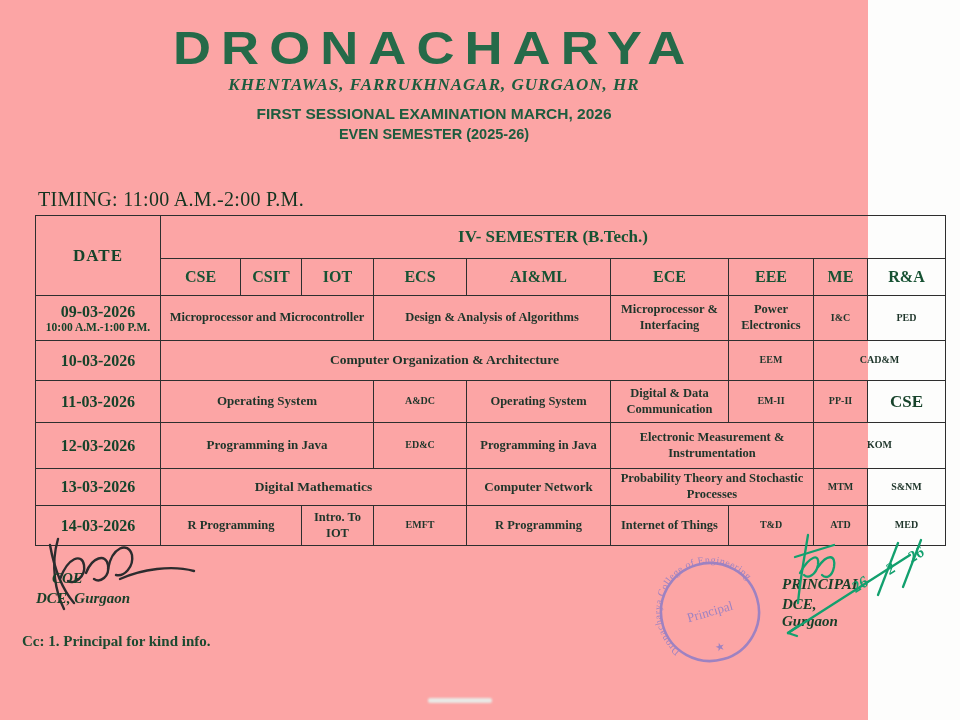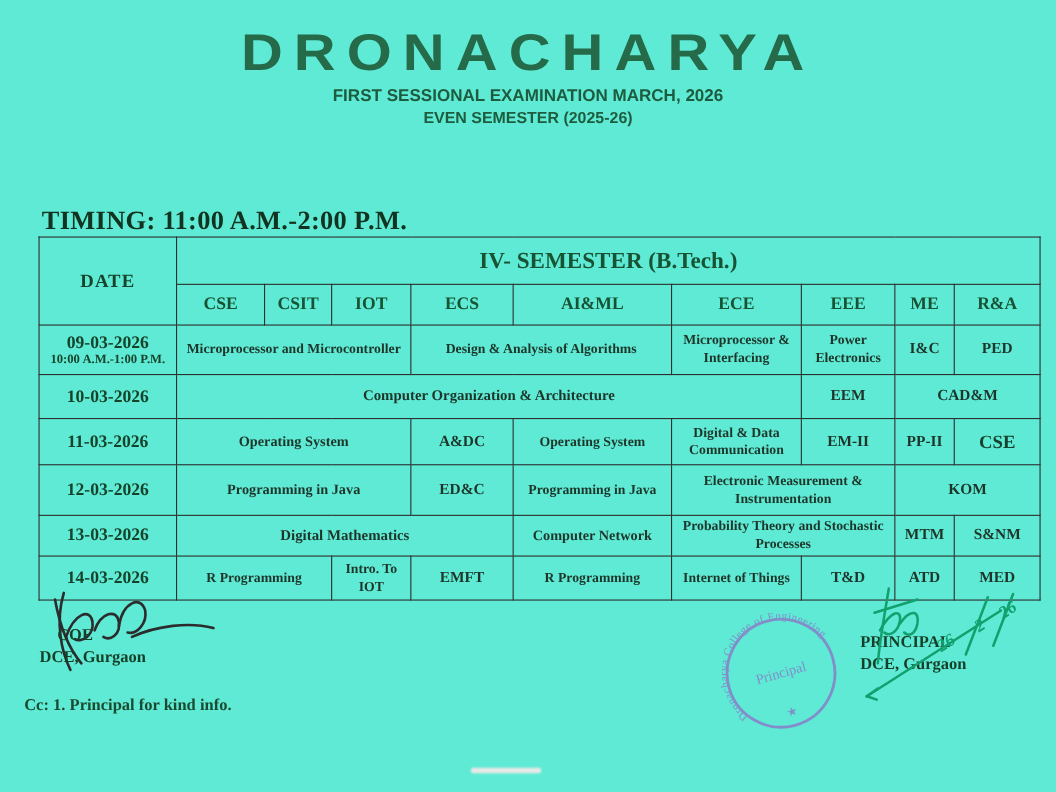--- a/index.html
+++ b/index.html
@@ -1,71 +1,72 @@
 <!DOCTYPE html>
 <html><head>
 <meta charset="utf-8">
 <style>
   * { margin:0; padding:0; box-sizing:border-box; }
   html,body { width:960px; height:720px; background:#fdfdfc; overflow:hidden;
               font-family:"Liberation Serif", serif; }
-  #page { position:relative; width:960px; height:720px; background:#5eead4; }
+  #page { position:relative; width:868px; height:720px; background:#fca5a5; }
 
   
   .hdr { position:absolute; top:26px; left:0; width:100%; text-align:center; }
   .logo-title { display:inline-block; font-family:"Liberation Sans", sans-serif;
       font-weight:900; font-size:47px; line-height:0.92; letter-spacing:9px;
       color:#256a49; transform:scaleX(1.12); white-space:nowrap; }
   .logo-sub { display:inline-block; font-family:"Liberation Sans", sans-serif;
       font-weight:900; font-size:26px; line-height:1.0; letter-spacing:9px;
       color:#256a49; transform:scaleX(1.12); white-space:nowrap; margin-top:-2px;}
   .addr { font-style:italic; font-weight:bold; font-size:17px; color:#1d5c3e;
       letter-spacing:1px; margin-top:6px; }
   .exam { font-family:"Liberation Sans", sans-serif; font-weight:bold;
       font-size:15.5px; color:#1d5c3e; margin-top:10px; }
   .sem  { font-family:"Liberation Sans", sans-serif; font-weight:bold;
       font-size:14.5px; color:#1d5c3e; margin-top:3px; }
   .sheet { display:inline-block; font-weight:bold; font-size:20px; color:#175233;
       text-decoration:underline; margin-top:4px; letter-spacing:0.5px; }
 
-  .timing { position:absolute; left:38px; top:188px; font-weight:bold;
-      font-size:24px; color:#12331f; letter-spacing:0.3px; }
+  .timing { position:absolute; left:38px; top:188px; font-weight:normal;
+      font-size:20px; color:#12331f; letter-spacing:0.3px; }
 
   
   table { position:absolute; left:35px; top:215px; width:910px;
       border-collapse:collapse; table-layout:fixed; }
   td, th { border:1.6px solid #2e2e2e; text-align:center; vertical-align:middle;
       padding:1px 3px; }
-  th.sem-h { font-size:21px; color:#175233; font-weight:bold; }
+  th.sem-h { font-size:17px; color:#175233; font-weight:bold; }
   th.branch { font-size:16px; color:#175233; font-weight:bold; }
   th.date-h { font-size:17px; color:#16432a; font-weight:bold; letter-spacing:1px; }
   td.date-cell { font-size:16px; font-weight:bold; color:#16432a; }
   td.date-cell .tnote { font-size:11.5px; letter-spacing:0;text-align:center; }
   td.subj { font-size:12.5px; font-weight:bold; color:#1e352a; line-height:1.25; }
-  td.code { font-size:14px; }
+  td.code { font-size:10px; }
   td.big  { font-size:17px; color:#17432b; }
 
   
   .abs { position:absolute; }
-  .sig-label { font-weight:bold; font-size:15px; color:#173f28; }
+  .sig-label { font-weight:bold; font-size:15px; color:#173f28;font-style:italic; }
   .cc { font-weight:bold; font-size:15px; color:#1c4a30; }
 
   .stamp-wrap { position:absolute; left:646px; top:546px; width:128px; height:132px;
       transform:rotate(-16deg); opacity:0.82; }
   .smudge { position:absolute; left:428px; top:698px; width:64px; height:5px;
       background:#e9e9e6; filter:blur(1.2px); border-radius:2px; }
   svg text { font-family:"Liberation Serif", serif; }
 </style>
 </head>
 <body>
 
 <div id="page">
 
   <div class="hdr">
     <div><span class="logo-title">DRONACHARYA</span></div>
+    <div class="addr">KHENTAWAS, FARRUKHNAGAR, GURGAON, HR</div>
     <div class="exam">FIRST SESSIONAL EXAMINATION MARCH, 2026</div>
     <div class="sem">EVEN SEMESTER (2025-26)</div>
   </div>
 
   <div class="timing">TIMING: 11:00 A.M.-2:00 P.M.</div>
 
   <table>
     <colgroup>
       <col style="width:125px">
         <col style="width:80px">

